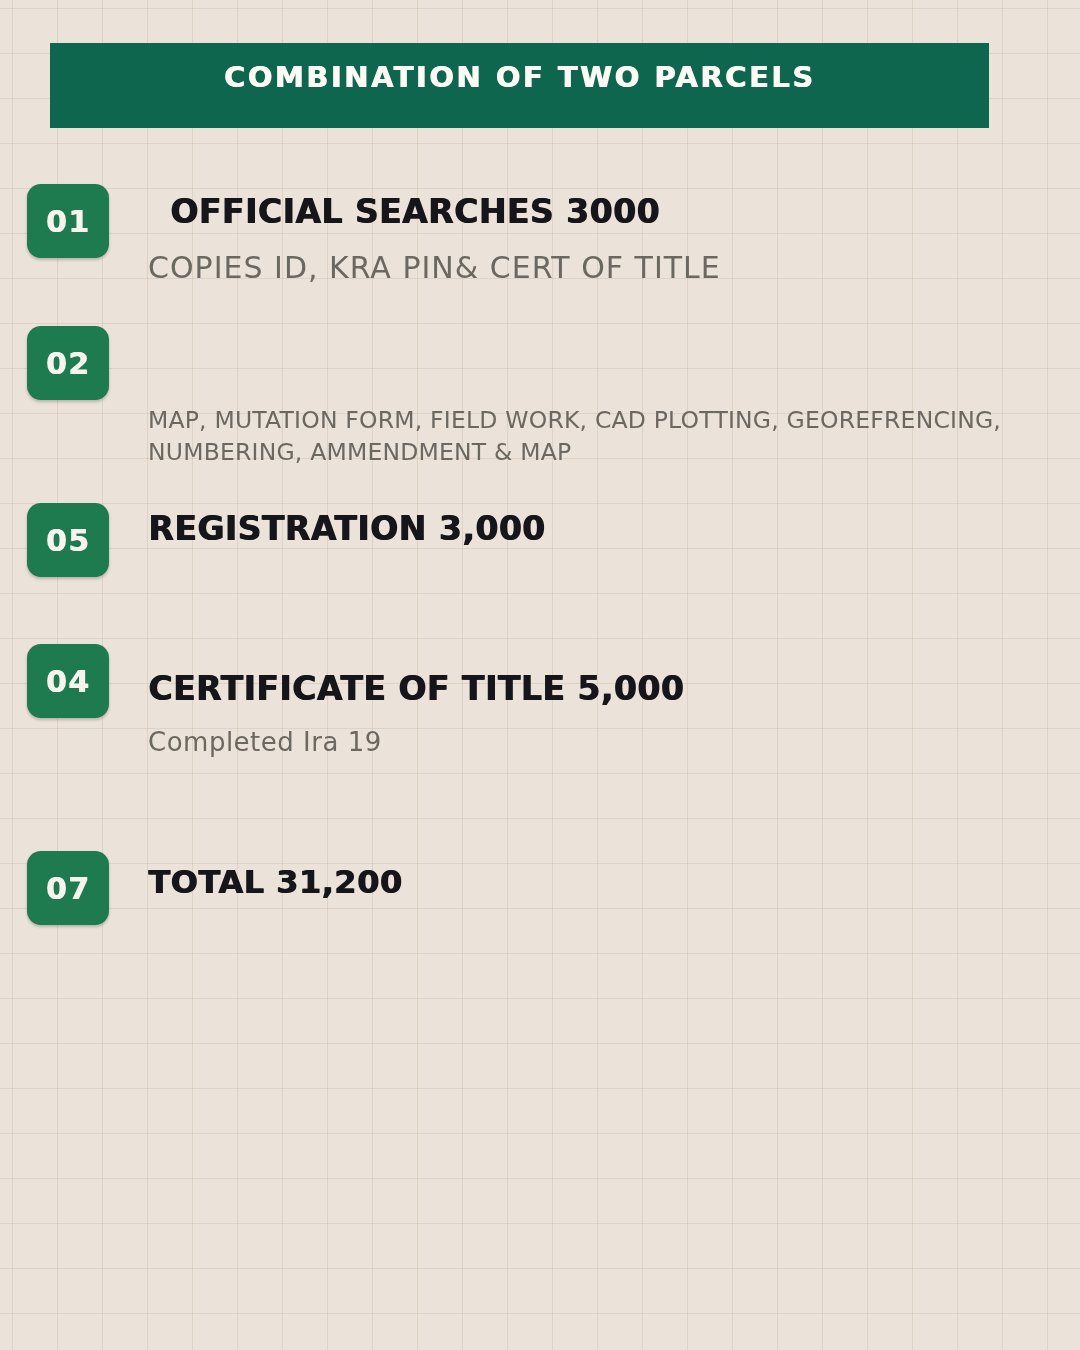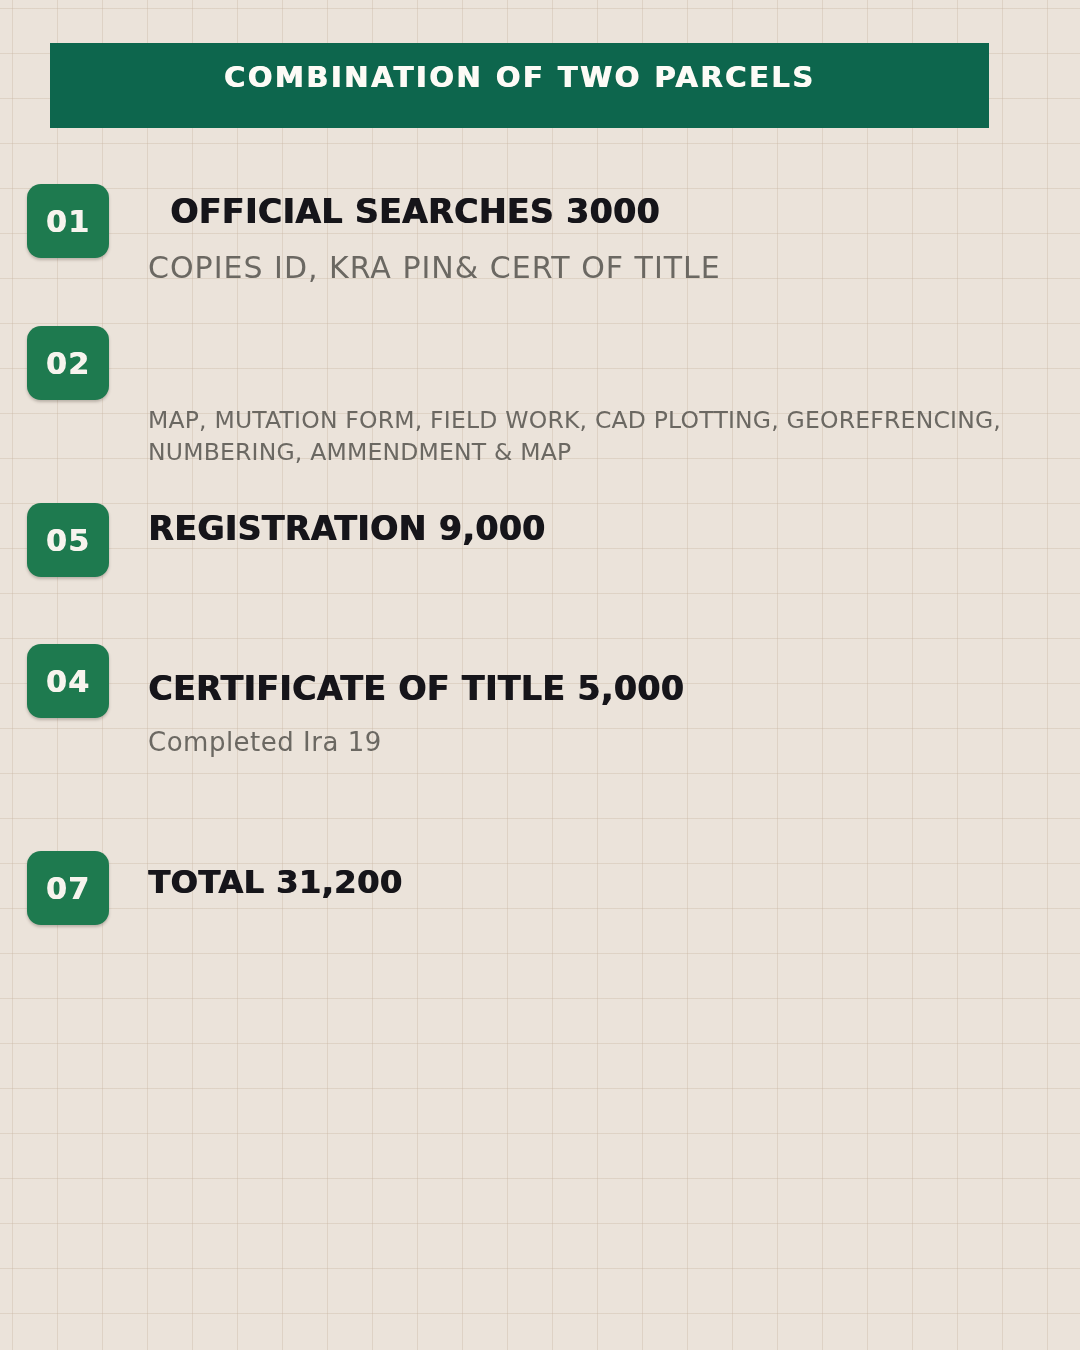--- a/index.html
+++ b/index.html
@@ -95,21 +95,21 @@
   </div>
 
   <div class="badge" id="badge-1">01</div>
   <div class="item-title" id="title-1">OFFICIAL SEARCHES 3000</div>
   <div class="item-sub" id="sub-1">COPIES ID, KRA PIN&amp; CERT OF TITLE</div>
 
   <div class="badge" id="badge-2">02</div>
   <div class="item-sub" id="sub-2">MAP, MUTATION FORM, FIELD WORK, CAD PLOTTING, GEOREFRENCING, NUMBERING, AMMENDMENT &amp; MAP</div>
 
   <div class="badge" id="badge-3">05</div>
-  <div class="item-title" id="title-3">REGISTRATION 9,000</div>
+  <div class="item-title" id="title-3">REGISTRATION 3,000</div>
 
   <div class="badge" id="badge-4">04</div>
   <div class="item-title" id="title-4">CERTIFICATE OF TITLE 5,000</div>
   <div class="item-sub" id="sub-4">Completed Ira 19</div>
 
   <div class="badge" id="badge-5">07</div>
   <div class="item-title" id="title-5">TOTAL 31,200</div>
 
 </div>
 

